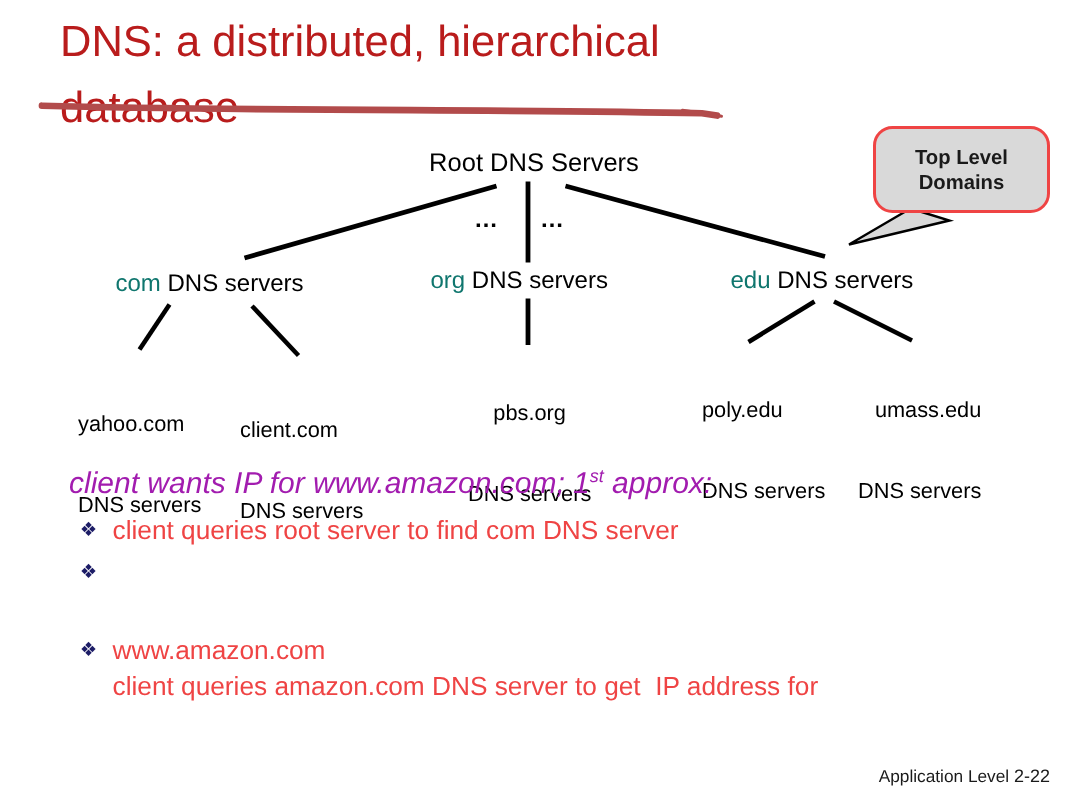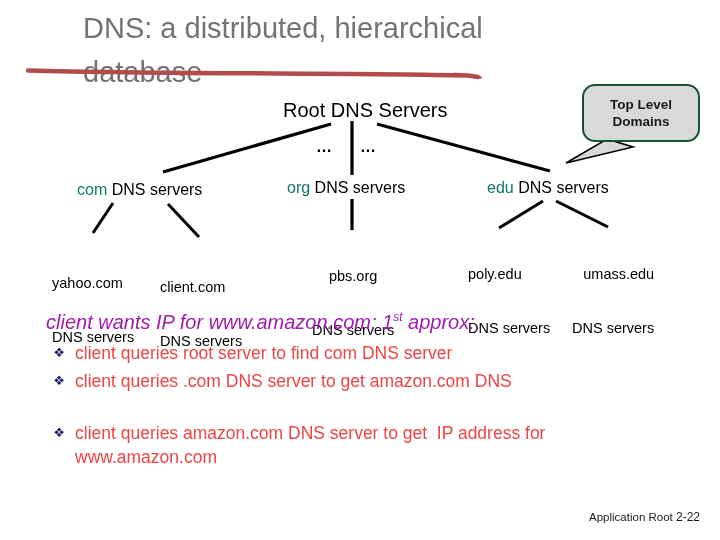--- a/index.html
+++ b/index.html
@@ -2,45 +2,45 @@
 <html><head>
 <meta charset="utf-8">
 <style>
   html,body{margin:0;padding:0;}
   body{
     width:720px;height:540px;background:#ffffff;overflow:hidden;position:relative;
     font-family:"Liberation Sans","DejaVu Sans",sans-serif;
   }
   .abs{position:absolute;}
   
-  .title-line{color:#737373;font-size:29px;font-weight:400;letter-spacing:0;white-space:pre;margin-left:43px;}
+  .title-line{color:#b91c1c;font-size:29px;font-weight:400;letter-spacing:0;white-space:pre;}
   #title1{left:40px;top:12px;}
   #title2{left:40px;top:56px;}
   
   #lines{left:0;top:0;width:720px;height:540px;pointer-events:none;}
   
   .tree-label{color:#000;font-size:16px;white-space:pre;}
   .tld{color:#0f766e;}
-  #root-label{left:283px;top:99px;width:146px;text-align:center;font-size:20px;}
+  #root-label{left:283px;top:99px;width:146px;text-align:center;font-size:17px;}
   .dots{color:#000;font-weight:bold;font-size:16px;letter-spacing:1px;}
   #dots-left{left:316px;top:138px;}
   #dots-right{left:360px;top:138px;}
   #com-label{left:77px;top:181px;}
   #org-label{left:287px;top:179px;}
   #edu-label{left:487px;top:179px;}
   .leaf{color:#000;font-size:14.5px;line-height:18px;white-space:pre;}
   #leaf-yahoo{left:52px;top:238px;}
   #leaf-amazon{left:160px;top:242px;}
   #leaf-pbs{left:312px;top:231px;text-align:center;}
   #leaf-poly{left:468px;top:229px;}
   #leaf-umass{left:572px;top:229px;text-align:right;}
   
   #callout{
     left:582px;top:84px;width:114px;height:54px;background:#d9d9d9;
-    border:2px solid #14532d;border-radius:13px;
+    border:2px solid #ef4444;border-radius:13px;
     display:flex;flex-direction:column;justify-content:center;align-items:center;
     font-size:13.5px;font-weight:bold;color:#1a1a1a;line-height:17px;z-index:3;
   }
   
   #heading{left:46px;top:310px;color:#a21caf;font-size:20px;font-style:italic;white-space:pre;}
   #heading sup{font-size:12px;}
   .bullet-marker{color:#1c1c66;font-size:13px;width:22px;text-align:center;}
   .bullet-line{color:#ef4444;font-size:17.5px;line-height:24px;white-space:pre;}
   .bullet{display:flex;align-items:flex-start;}
   #bullet-0{left:48px;top:341px;}
@@ -115,24 +115,23 @@
 
 <div class="abs bullet" id="bullet-0">
   <span class="bullet-marker">❖</span>
   <span class="txt">
     <div class="bullet-line">client queries root server to find com DNS server</div>
   </span>
 </div>
 <div class="abs bullet" id="bullet-1">
   <span class="bullet-marker">❖</span>
   <span class="txt">
-    <div class="bullet-line">client queries .com DNS server to get amazon.com DNS</div>
   </span>
 </div>
 <div class="abs bullet" id="bullet-2">
   <span class="bullet-marker">❖</span>
   <span class="txt">
+    <div class="bullet-line">www.amazon.com</div>
     <div class="bullet-line">client queries amazon.com DNS server to get  IP address for</div>
-    <div class="bullet-line">www.amazon.com</div>
   </span>
 </div>
 
-<div class="abs" id="footer"><span>Application Root</span><span> </span><span class="page">2-22</span></div>
+<div class="abs" id="footer"><span>Application Level</span><span> </span><span class="page">2-22</span></div>
 
 </body></html>

